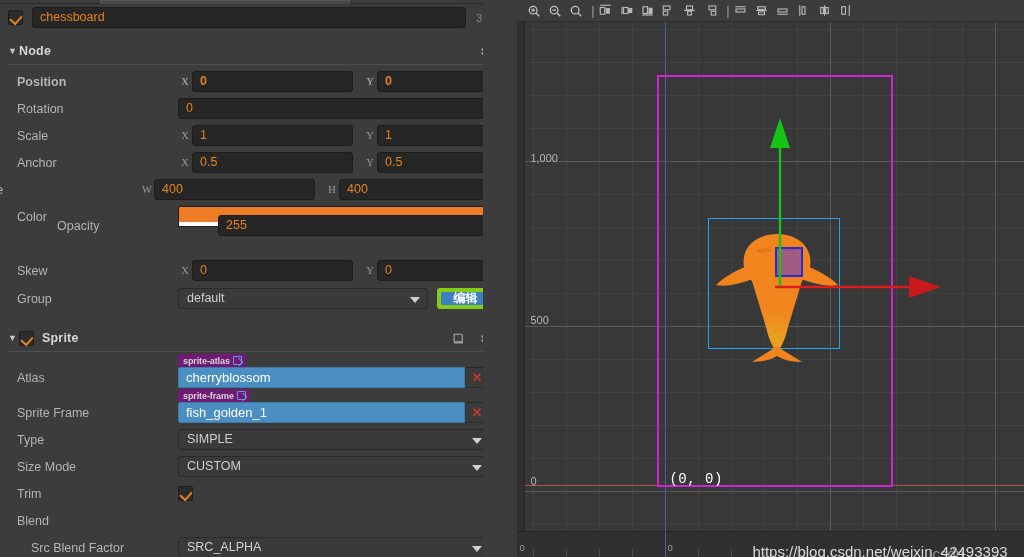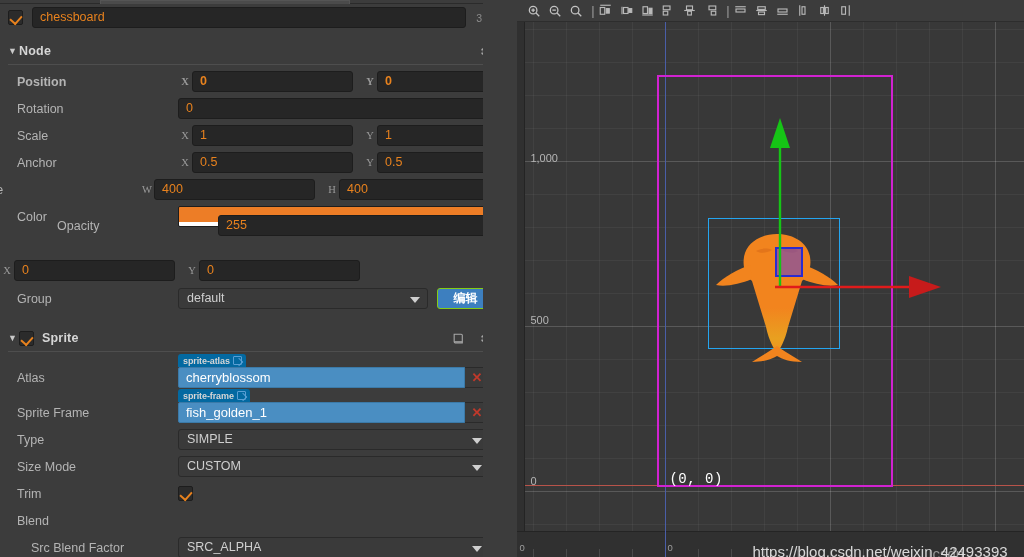--- a/index.html
+++ b/index.html
@@ -118,31 +118,31 @@
   }
   .dropdown::after {
     content:""; position:absolute; right:7px; top:8px;
     border-left:5px solid transparent; border-right:5px solid transparent;
     border-top:6px solid #cfcfcf;
   }
   .dd-group { width:250px; flex:0 0 250px; }
   .dd-full  { width:312px; flex:0 0 312px; }
 
   .btn-blue {
-    height:21px; background:#3d7fbf; border:1px solid #84cc16; border-radius:3px;
+    height:21px; background:#3d7fbf; border:4px solid #84cc16; border-radius:3px;
     color:#ffffff; font-size:12px; font-weight:bold;
     display:flex; align-items:center; justify-content:center;
     margin-left:9px; width:57px; flex:0 0 57px;
   }
 
   
   .asset-wrap { position:relative; width:312px; flex:0 0 312px; height:21px; display:flex; }
   .badge {
     position:absolute; left:0; top:-13px; height:13px;
-    background:#0369a1; border-top-left-radius:3px; border-top-right-radius:3px;
+    background:#701a75; border-top-left-radius:3px; border-top-right-radius:3px;
     color:#d6d6d6; font-size:9px; font-weight:bold;
     display:flex; align-items:center; padding:0 4px 0 5px; letter-spacing:-0.1px;
   }
   .badge .lnk {
     display:inline-block; width:9px; height:9px; margin-left:3px;
     border:1px solid #5a9fd4; position:relative; border-radius:1px;
   }
   .badge .lnk::after {
     content:""; position:absolute; left:2px; top:2px; width:5px; height:5px;
     border-top:1.5px solid #5a9fd4; border-right:1.5px solid #5a9fd4;
@@ -324,20 +324,21 @@
         <div class="swatch-alpha"></div>
       </div>
     </div>
 
     <div class="row" style="top:212px;padding-left:40px;">
       <div class="lbl">Opacity</div>
       <div class="field f-full">255</div>
     </div>
 
     <div class="row" style="top:257px;">
+      <div class="lbl">Skew</div>
       <div class="axis">X</div>
       <div class="field f-half">0</div>
       <div class="gapx"></div>
       <div class="axis">Y</div>
       <div class="field f-half">0</div>
     </div>
 
     <div class="row" style="top:285px;">
       <div class="lbl">Group</div>
       <div class="dropdown dd-group">default</div>

